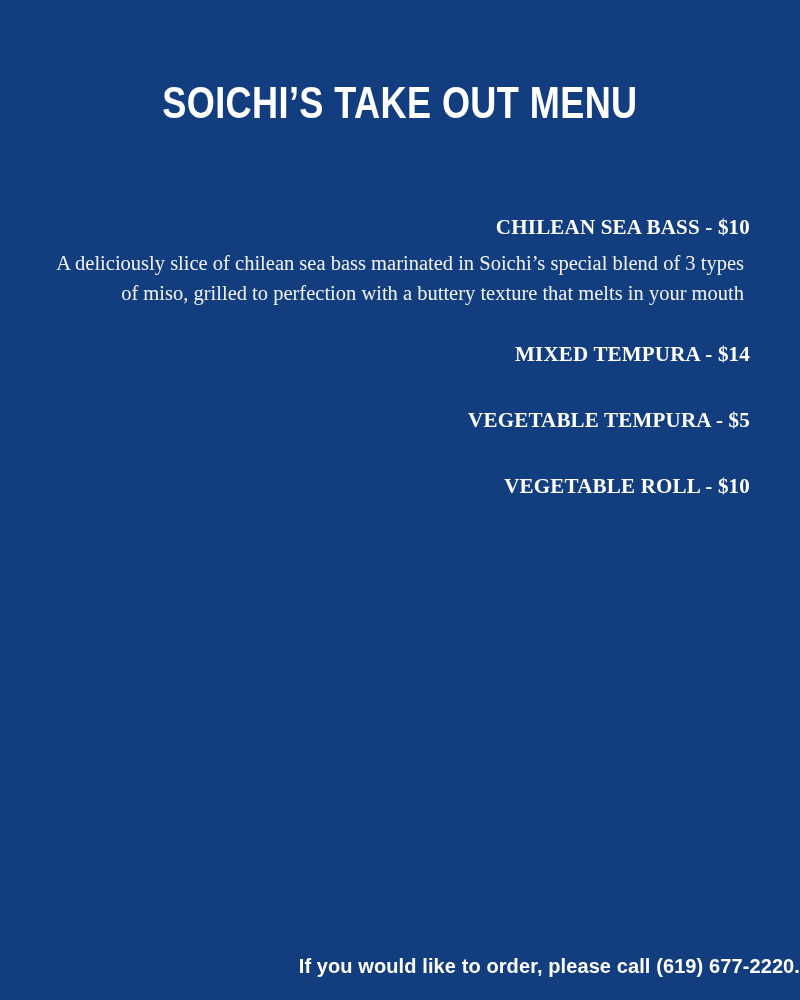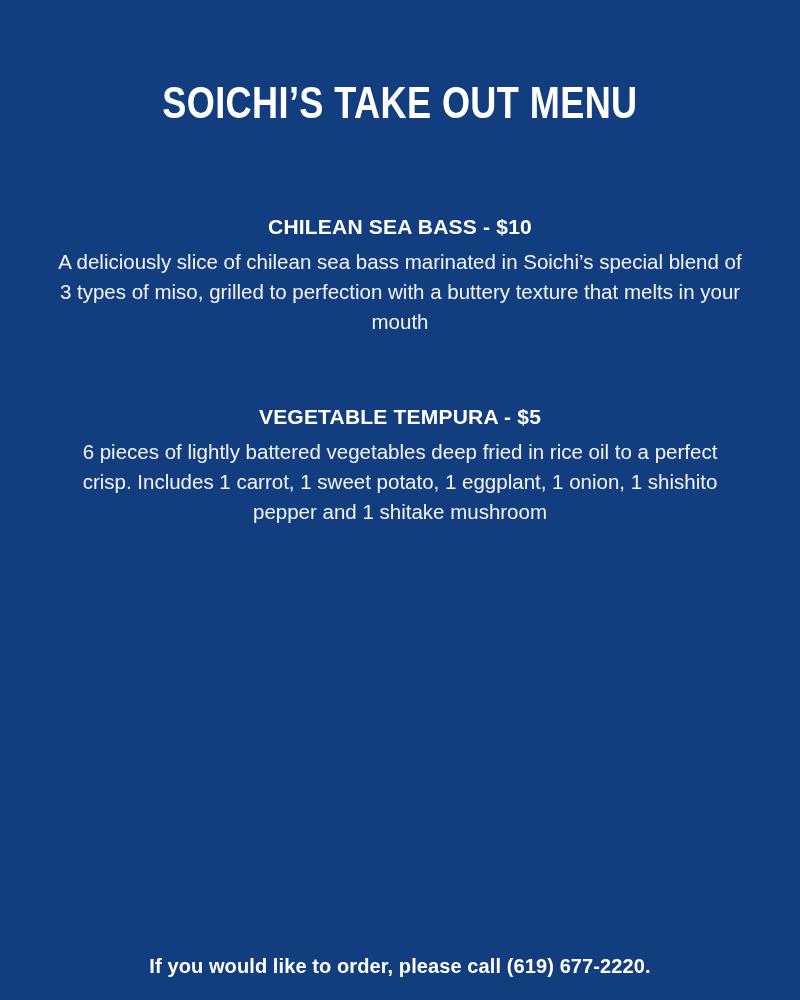--- a/index.html
+++ b/index.html
@@ -38,22 +38,23 @@
   }
   .menu-items {
     margin-top: 58px;
     width: 700px;
     display: flex;
     flex-direction: column;
     align-items: center;
   }
   .menu-item {
     width: 700px;
-    text-align: center;
+    text-align: right;
     margin-bottom: 34px;
+    font-family: Liberation Serif, serif;
   }
   .menu-item:last-child {
     margin-bottom: 0;
   }
   .item-heading {
     font-size: 21px;
     font-weight: bold;
     letter-spacing: 0.2px;
     color: #ffffff;
     margin-bottom: 7px;
@@ -64,21 +65,21 @@
     font-weight: 400;
     color: #f2f4f7;
     padding: 0 6px;
     margin-top: 8px;
   }
   .menu-footer {
     position: absolute;
     left: 0;
     right: 0;
     bottom: 22px;
-    text-align: center;
+    text-align: right;
     font-size: 20px;
     font-weight: bold;
     color: #ffffff;
     letter-spacing: 0.1px;
   }
 </style>
 </head>
 <body>
 
 <div class="menu-page">
@@ -86,27 +87,28 @@
   <h1 class="menu-title">SOICHI’S TAKE OUT MENU</h1>
 
   <div class="menu-items">
 
     <div class="menu-item">
       <div class="item-heading">CHILEAN SEA BASS - $10</div>
       <div class="item-desc">A deliciously slice of chilean sea bass marinated in Soichi’s special blend of 3 types of miso, grilled to perfection with a buttery texture that melts in your mouth</div>
     </div>
 
     <div class="menu-item">
+      <div class="item-heading">MIXED TEMPURA - $14</div>
     </div>
 
     <div class="menu-item">
       <div class="item-heading">VEGETABLE TEMPURA - $5</div>
-      <div class="item-desc">6 pieces of  lightly battered vegetables deep fried in rice oil to a perfect crisp. Includes 1 carrot, 1 sweet potato, 1 eggplant, 1 onion, 1 shishito pepper and 1 shitake mushroom</div>
     </div>
 
     <div class="menu-item">
+      <div class="item-heading">VEGETABLE ROLL - $10</div>
     </div>
 
   </div>
 
   <div class="menu-footer">If you would like to order, please call (619) 677-2220.</div>
 
 </div>
 
 </body></html>

